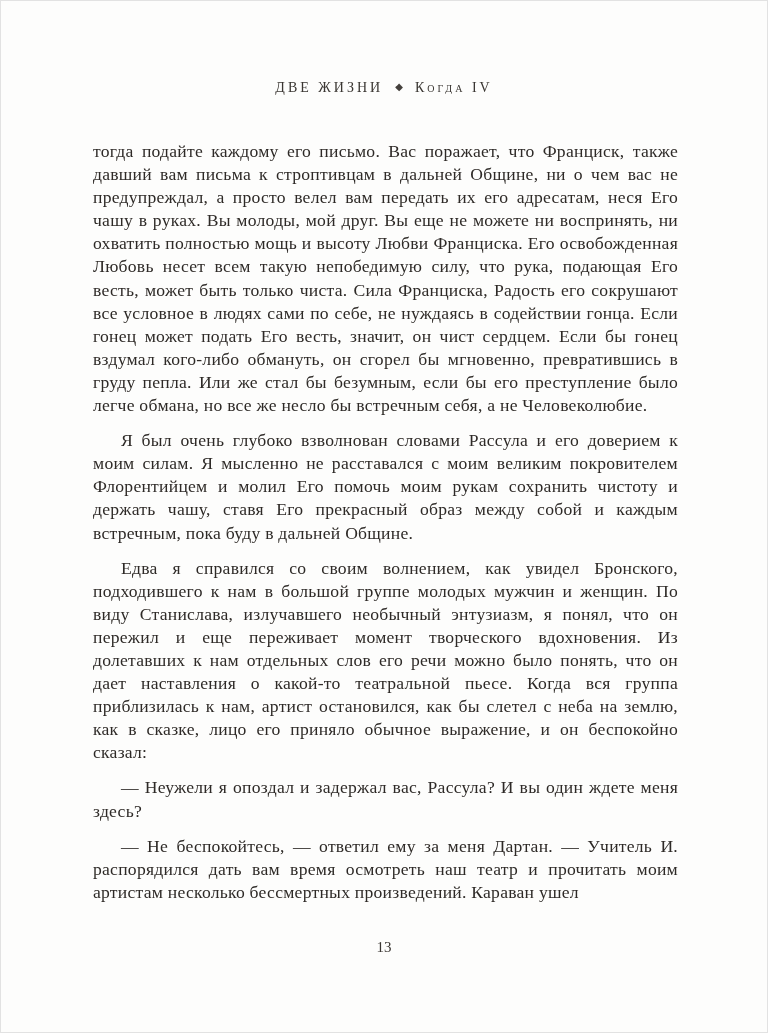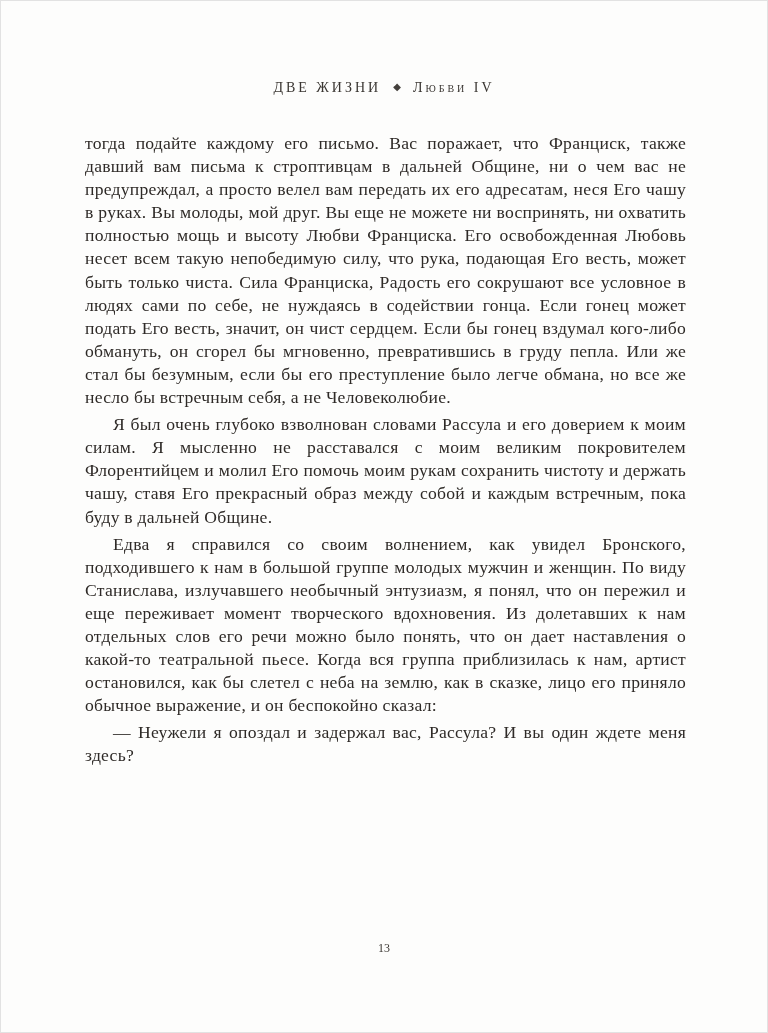--- a/index.html
+++ b/index.html
@@ -47,50 +47,51 @@
     top: 127px;
     left: 80px;
     width: 609px;
     font-size: 17.6px;
     line-height: 23.1px;
     letter-spacing: 0.25px;
     text-align: justify;
     text-justify: inter-word;
   }
   .text-block p {
-    margin: 4px;
+    margin: 12px;
     padding: 0;
     text-indent: 28px;
   }
   .text-block p.noindent {
     text-indent: 0;
   }
   .page-number {
     position: absolute;
     bottom: 76px;
     left: 0;
     right: 0;
     text-align: center;
-    font-size: 12px;
+    font-size: 15px;
     color: #3a3632;
   }
 </style>
 </head>
 <body>
 
 <div class="page">
 
   <header class="running-head">
-    <span class="title">ДВЕ ЖИЗНИ</span><span class="diamond">◆</span><span class="part">Любви IV</span>
+    <span class="title">ДВЕ ЖИЗНИ</span><span class="diamond">◆</span><span class="part">Когда IV</span>
   </header>
 
   <main class="text-block">
     <p class="noindent">тогда подайте каждому его письмо. Вас поражает, что Франциск, также давший вам письма к строптивцам в дальней Общине, ни о чем вас не предупреждал, а просто велел вам передать их его адресатам, неся Его чашу в руках. Вы молоды, мой друг. Вы еще не можете ни воспринять, ни охватить полностью мощь и высоту Любви Франциска. Его освобожденная Любовь несет всем такую непобедимую силу, что рука, подающая Его весть, может быть только чиста. Сила Франциска, Радость его сокрушают все условное в людях сами по себе, не нуждаясь в содействии гонца. Если гонец может подать Его весть, значит, он чист сердцем. Если бы гонец вздумал кого-либо обмануть, он сгорел бы мгновенно, превратившись в груду пепла. Или же стал бы безумным, если бы его преступление было легче обмана, но все же несло бы встречным себя, а не Человеколюбие.</p>
     <p>Я был очень глубоко взволнован словами Рассула и его доверием к моим силам. Я мысленно не расставался с моим великим покровителем Флорентийцем и молил Его помочь моим рукам сохранить чистоту и держать чашу, ставя Его прекрасный образ между собой и каждым встречным, пока буду в дальней Общине.</p>
     <p>Едва я справился со своим волнением, как увидел Бронского, подходившего к нам в большой группе молодых мужчин и женщин. По виду Станислава, излучавшего необычный энтузиазм, я понял, что он пережил и еще переживает момент творческого вдохновения. Из долетавших к нам отдельных слов его речи можно было понять, что он дает наставления о какой-то театральной пьесе. Когда вся группа приблизилась к нам, артист остановился, как бы слетел с неба на землю, как в сказке, лицо его приняло обычное выражение, и он беспокойно сказал:</p>
     <p>— Неужели я опоздал и задержал вас, Рассула? И вы один ждете меня здесь?</p>
+    <p>— Не беспокойтесь, — ответил ему за меня Дартан. — Учитель И. распорядился дать вам время осмотреть наш театр и прочитать моим артистам несколько бессмертных произведений. Караван ушел</p>
   </main>
 
   <footer class="page-number-wrap">
     <span class="page-number">13</span>
   </footer>
 
 </div>
 
 </body></html>

